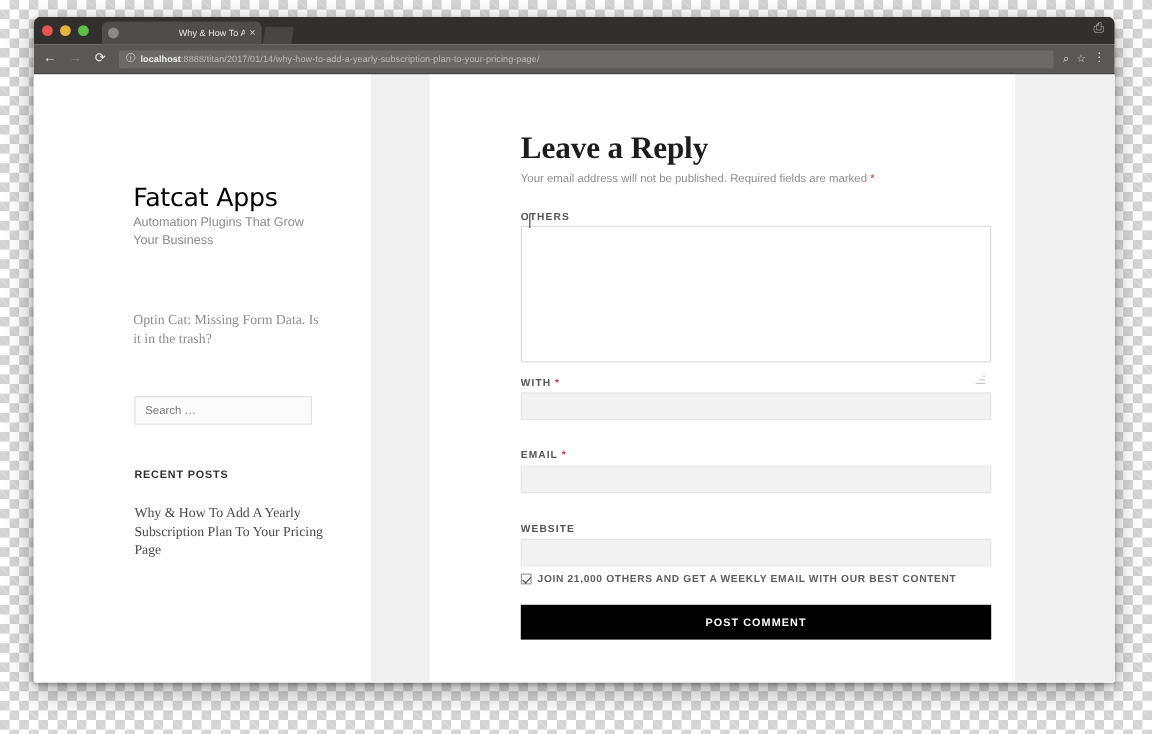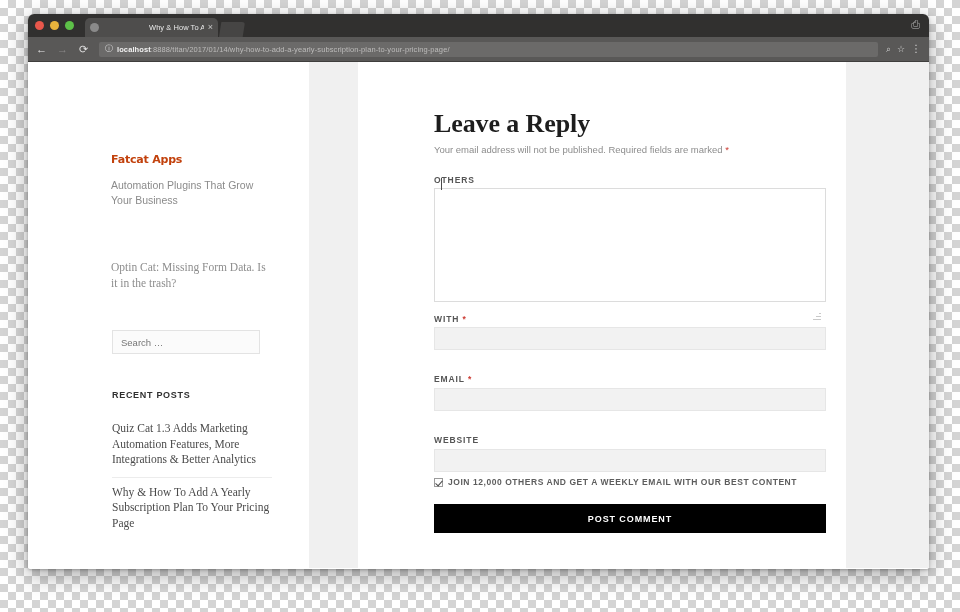--- a/index.html
+++ b/index.html
@@ -155,23 +155,23 @@
     left: 330px; top: 0;
     width: 488px; height: 100%;
     background: #ffffff;
   }
 
   
   .site-title {
     position: absolute;
     left: 83px; top: 91px;
     font-family: "DejaVu Sans", sans-serif;
-    font-size: 11px;
-    font-weight: bold;
-    color: #c2410c;
+    font-size: 21px;
+    font-weight: normal;
+    color: #000000;
     letter-spacing: -0.2px;
   }
   .site-tagline {
     position: absolute;
     left: 83px; top: 116px;
     width: 165px;
     font-size: 10.5px;
     line-height: 15px;
     color: #8b8b8b;
   }
@@ -370,21 +370,20 @@
       <div class="site-title">Fatcat Apps</div>
       <div class="site-tagline">Automation Plugins That Grow Your Business</div>
       <div class="sidebar-post-link">Optin Cat: Missing Form Data. Is it in the trash?</div>
 
       <div class="search-wrap">
         <input class="search-input" type="text" placeholder="Search …" style="">
       </div>
 
       <div class="widget-title">RECENT POSTS</div>
       <div class="recent-list">
-        <div class="recent-item">Quiz Cat 1.3 Adds Marketing Automation Features, More Integrations &amp; Better Analytics</div>
         <div class="recent-item">Why &amp; How To Add A Yearly Subscription Plan To Your Pricing Page</div>
       </div>
     </div>
 
     <div class="col-content">
       <div class="reply-title">Leave a Reply</div>
       <div class="reply-notice">
         <span>Your email address will not be published. Required fields are marked</span>
         <span class="req">*</span>
       </div>
@@ -408,20 +407,20 @@
         <span>EMAIL</span>
         <span class="req">*</span>
       </div>
       <input class="form-input" style="top: 326px;" type="text">
 
       <div class="field-label" style="left:76px; top:373px;">WEBSITE</div>
       <input class="form-input" style="top: 387px;" type="text">
 
       <div class="subscribe-row">
         <span class="sub-checkbox"></span>
-        <span class="sub-label">JOIN 12,000 OTHERS AND GET A WEEKLY EMAIL WITH OUR BEST CONTENT</span>
+        <span class="sub-label">JOIN 21,000 OTHERS AND GET A WEEKLY EMAIL WITH OUR BEST CONTENT</span>
       </div>
 
       <button class="post-button">POST COMMENT</button>
     </div>
 
   </div>
 </div>
 
 </body></html>

